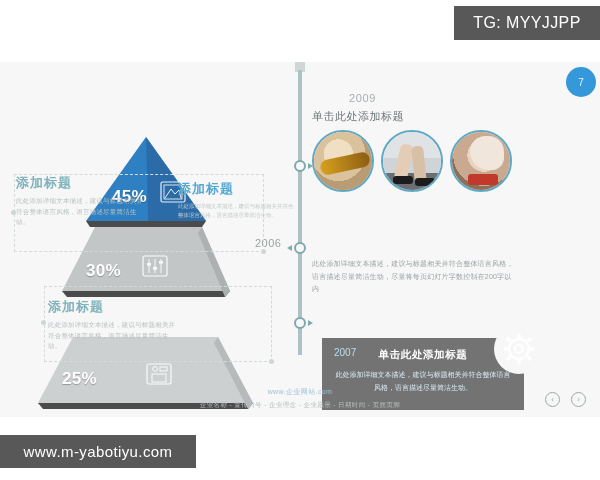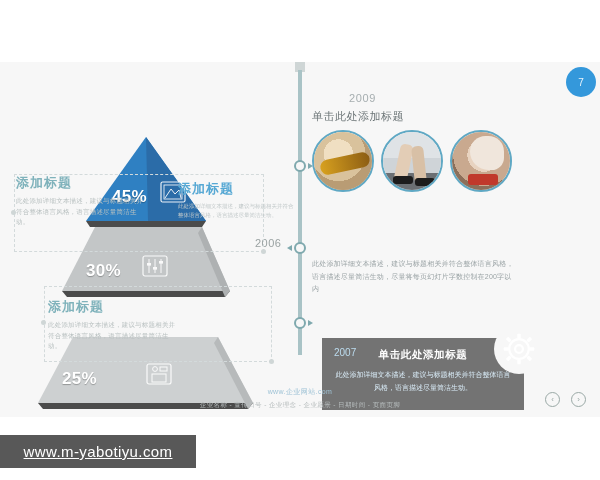--- a/index.html
+++ b/index.html
@@ -14,21 +14,21 @@
   
   .chip {
     position: absolute;
     background: #585858;
     color: #ffffff;
     font-size: 16px;
     letter-spacing: .4px;
     display: flex; align-items: center; justify-content: center;
   }
   #tg-chip  { right: 0; top: 6px;  width: 146px; height: 34px; }
-  #url-chip { left: 0;  bottom: 12px; width: 196px; height: 33px; font-size: 15px; text-decoration: underline; }
+  #url-chip { left: 0;  bottom: 12px; width: 196px; height: 33px; font-size: 15px; }
 
   
   #slide {
     position: absolute; left: 0; top: 62px;
     width: 600px; height: 355px;
     background: #f7f7f7;
     overflow: hidden;
   }
 
   
@@ -141,20 +141,23 @@
   .nav-btn {
     width: 15px; height: 15px; border-radius: 50%; border: 1px solid #9aa9a6;
     color: #9aa9a6; font-size: 8px; display: flex; align-items: center; justify-content: center;
   }
 </style>
 </head>
 <body>
 
 <div id="root">
 
+  <div class="chip" id="tg-chip">
+    <span>TG: MYYJJPP</span>
+  </div>
 
   <div id="slide">
 
     <div id="page-bubble">
       <span>7</span>
     </div>
 
     <div id="timeline">
       <div class="cap"></div>
       <div class="rail"></div>

